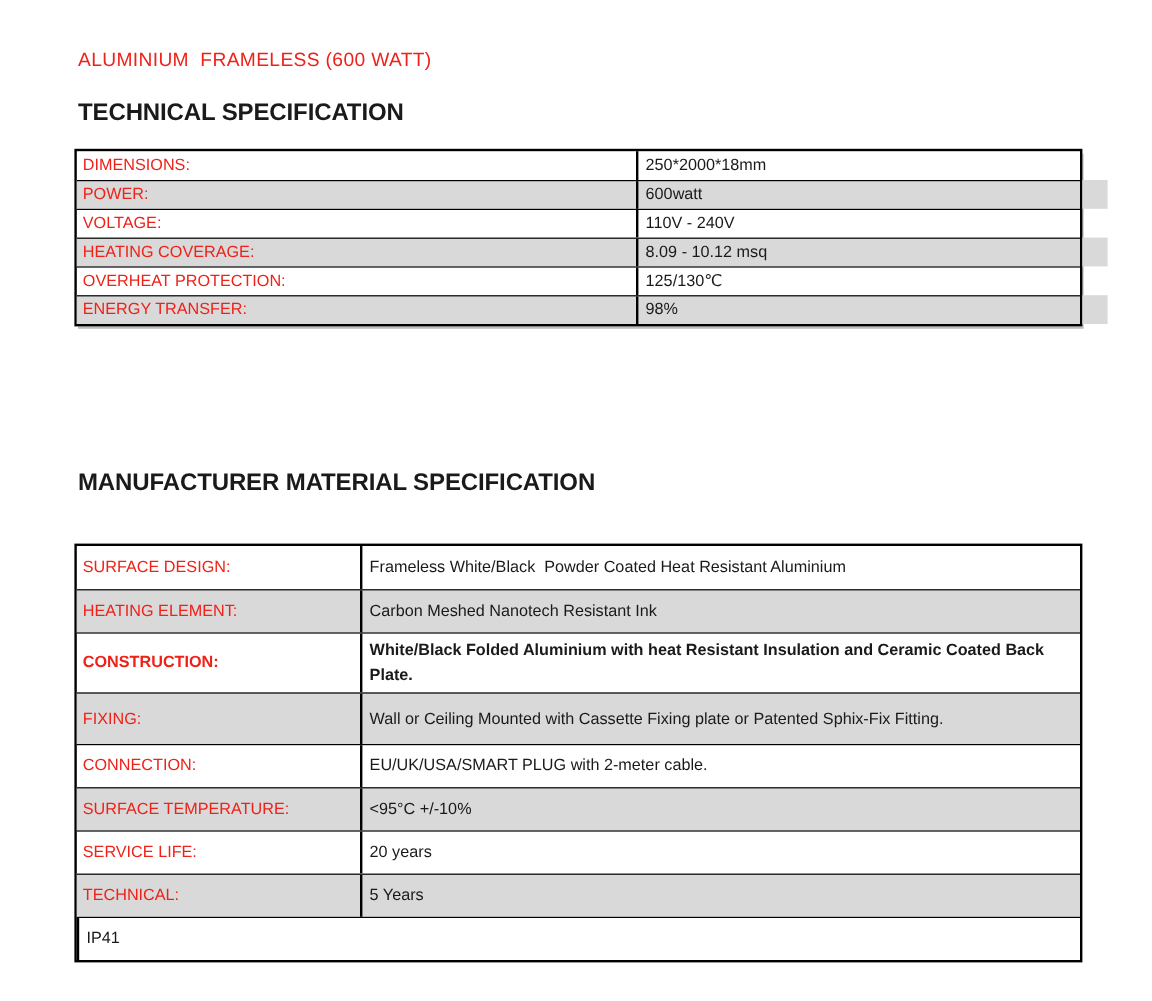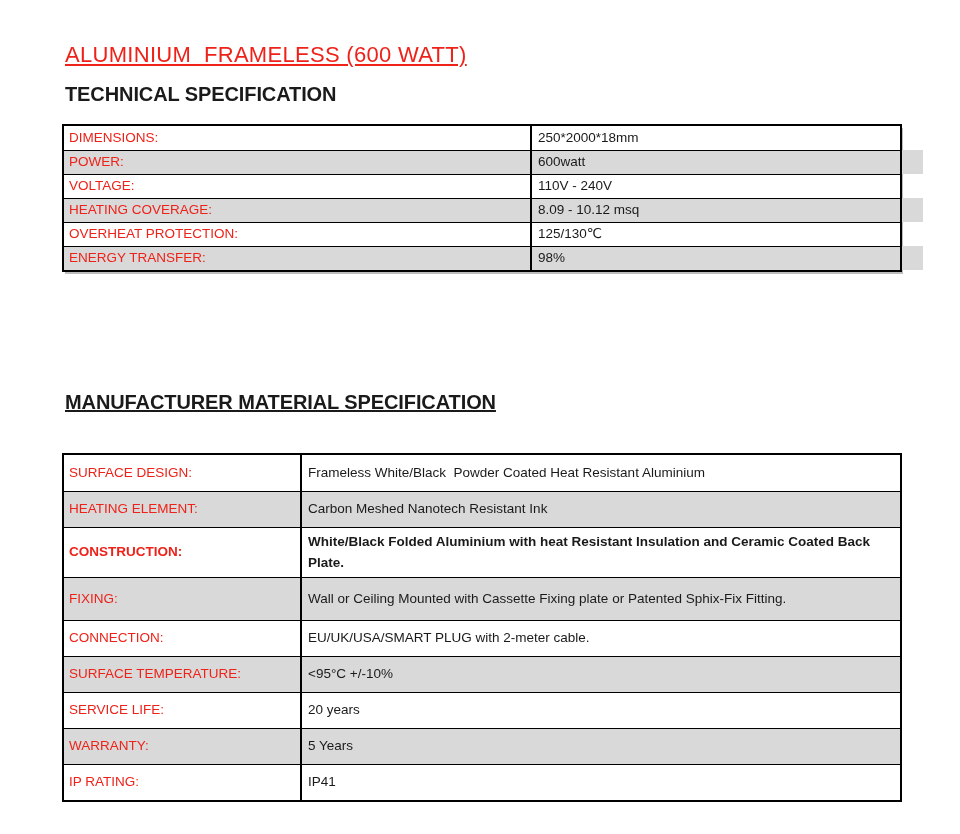--- a/index.html
+++ b/index.html
@@ -17,39 +17,38 @@
     width: 960px;
     height: 834px;
     background: #ffffff;
     overflow: hidden;
   }
 
   .doc-title {
     position: absolute;
     left: 65px;
     top: 42px;
-    font-size: 22px;
+    font-size: 16px;
     font-weight: normal;
     letter-spacing: 0.3px;
     color: var(--accent-red);
     white-space: pre;
-    text-decoration: underline;
   }
 
   .section-heading {
     position: absolute;
     left: 65px;
     font-size: 20px;
     font-weight: bold;
     letter-spacing: -0.1px;
     color: var(--text);
     white-space: pre;
   }
   .heading-technical { top: 83px; }
-  .heading-material  { top: 391px; text-decoration: underline; }
+  .heading-material  { top: 391px; }
 
   .spec-table {
     position: absolute;
     left: 62px;
     width: 840px;
     border: 2px solid var(--border);
     background: #ffffff;
   }
   .t1 { top: 124px; box-shadow: 2px 3px 0 -1px #bdbdbd; }
   .t2 { top: 453px; }
@@ -160,22 +159,21 @@
     </div>
     <div class="row striped">
       <div class="cell label">SURFACE TEMPERATURE:</div>
       <div class="cell value">&lt;95°C +/-10%</div>
     </div>
     <div class="row">
       <div class="cell label">SERVICE LIFE:</div>
       <div class="cell value">20 years</div>
     </div>
     <div class="row striped">
-      <div class="cell label">WARRANTY:</div>
+      <div class="cell label">TECHNICAL:</div>
       <div class="cell value">5 Years</div>
     </div>
     <div class="row">
-      <div class="cell label">IP RATING:</div>
       <div class="cell value">IP41</div>
     </div>
   </div>
 
 </div>
 
 </body></html>

